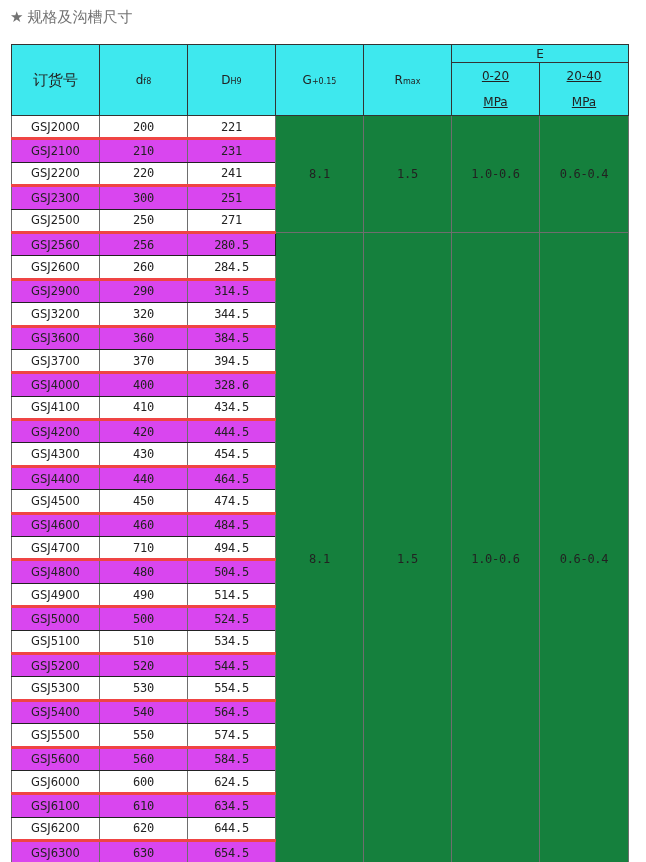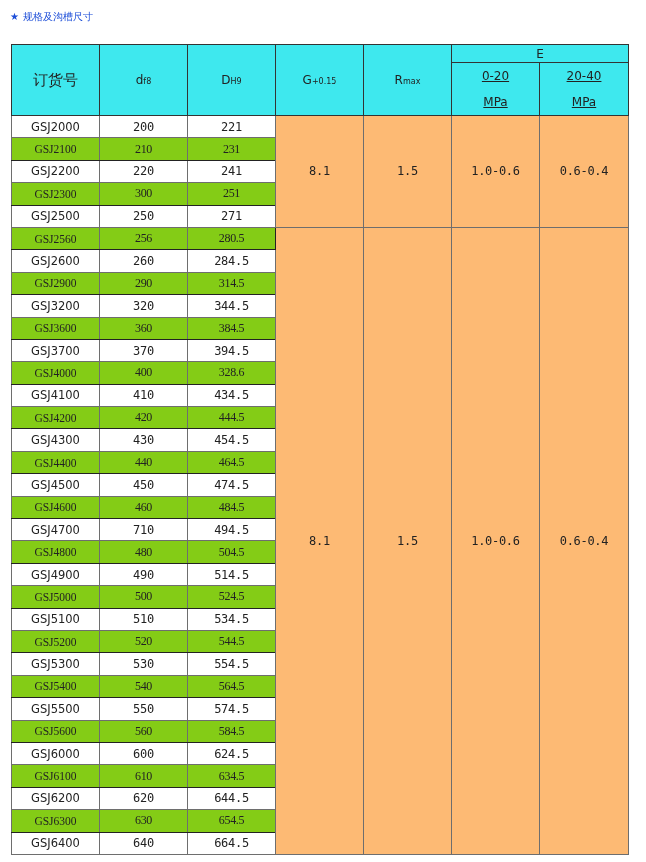--- a/index.html
+++ b/index.html
@@ -1,35 +1,35 @@
 <!DOCTYPE html>
 <html><head>
 <meta charset="utf-8">
 <style>
   html, body { margin: 0; padding: 0; background: #ffffff; }
   body { width: 646px; height: 862px; position: relative; overflow: hidden;
          font-family: "DejaVu Sans", "Liberation Sans", sans-serif; color: #222; }
-  .title { position: absolute; left: 10px; top: 9px; font-size: 10px; line-height: 16px; color: #1d4ed8; }
+  .title { position: absolute; left: 10px; top: 9px; font-size: 15px; line-height: 16px; color: #737373; }
   .title .star { margin-right: 4px; }
   table.spec { position: absolute; left: 11px; top: 44px; border-collapse: collapse;
                table-layout: fixed; width: 617px; }
   table.spec td, table.spec th { padding: 0; text-align: center; vertical-align: middle;
                border: 1px solid #6e6e6e; font-weight: normal; }
   table.spec thead th { background: #3ee8ee; color: #222; border-color: #333; }
   table.spec thead th.big { font-size: 15px; text-align: center; }
   table.spec thead th.sym { font-size: 12px; }
   table.spec thead th.sym sub { font-size: 8px; vertical-align: baseline; position: relative; top: 0; }
   table.spec thead th.ehead { height: 17px; font-size: 12px; }
   table.spec thead th.erange { height: 52px; font-size: 12px; line-height: 26px; text-decoration: underline; }
   table.spec tbody td { height: 21.4px; font-size: 12px; font-family: "DejaVu Sans Mono","Liberation Mono", monospace; letter-spacing: -0.3px; }
   table.spec tbody td.code { font-family: "DejaVu Sans","Liberation Sans", sans-serif; font-size: 11.5px; letter-spacing: 0; }
-  table.spec tbody tr.shade td.c { background: #84cc16; border-top: 1px solid #ef4444; border-bottom: 1px solid #222; font-family: Liberation Serif, serif; }
+  table.spec tbody tr.shade td.c { background: #d946ef; border-top: 3px solid #ef4444; border-bottom: 1px solid #222; }
   table.spec tbody tr.shade td.c.last { border-right: 1px solid #222; }
   table.spec tbody tr.gstart td { border-top: 1.5px solid #111; }
-  table.spec tbody td.merged { background: #fdba74; font-size: 12px; }
+  table.spec tbody td.merged { background: #15803d; font-size: 12px; }
   table.spec { border: 1.5px solid #333; }
 </style>
 </head>
 <body>
 
 <div class="title">
   <span class="star">★</span><span>规格及沟槽尺寸</span>
 </div>
 
 <table class="spec">

